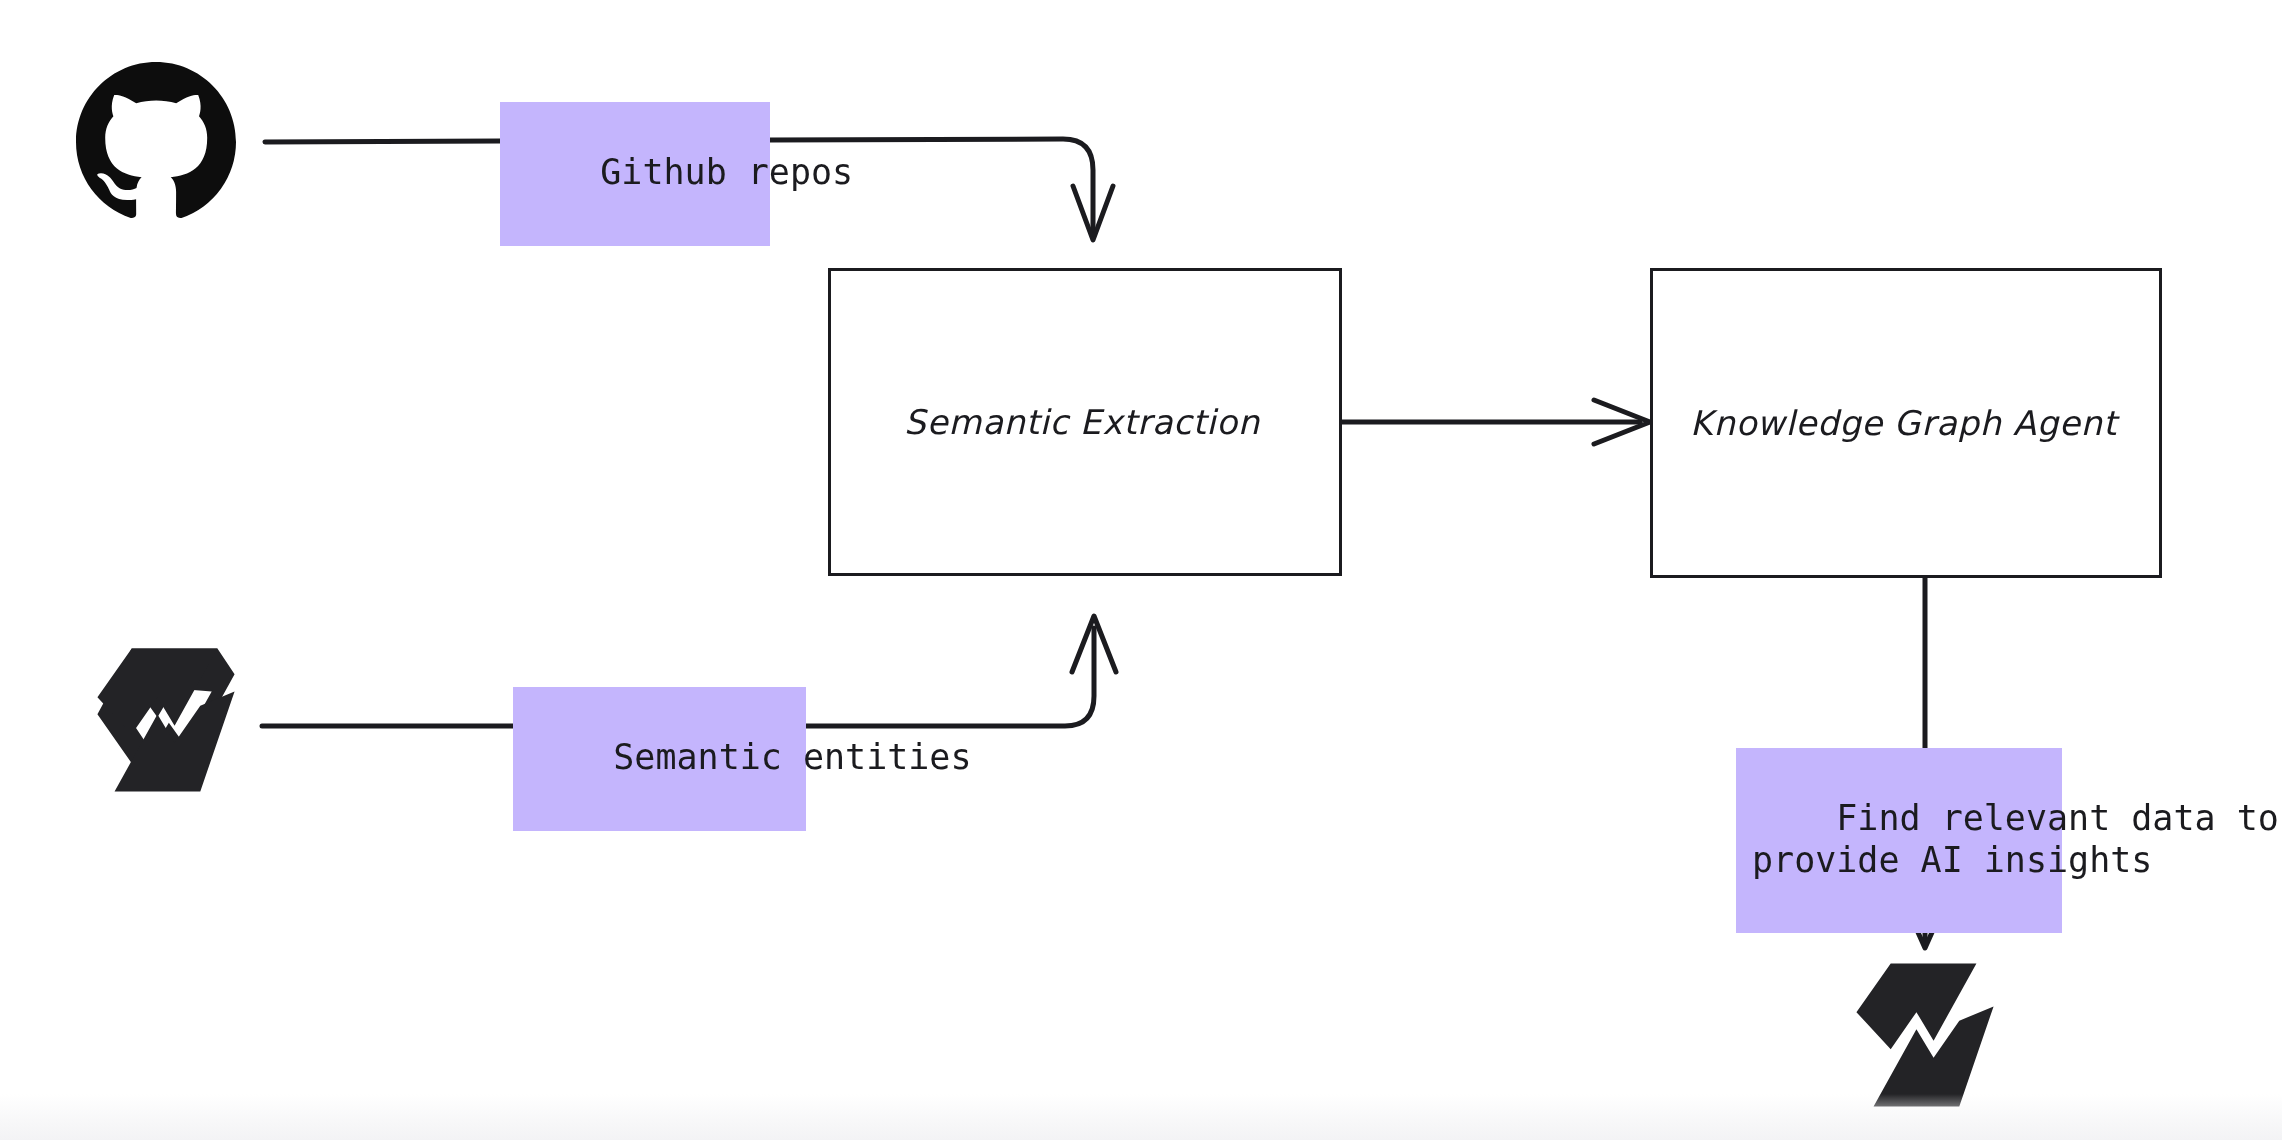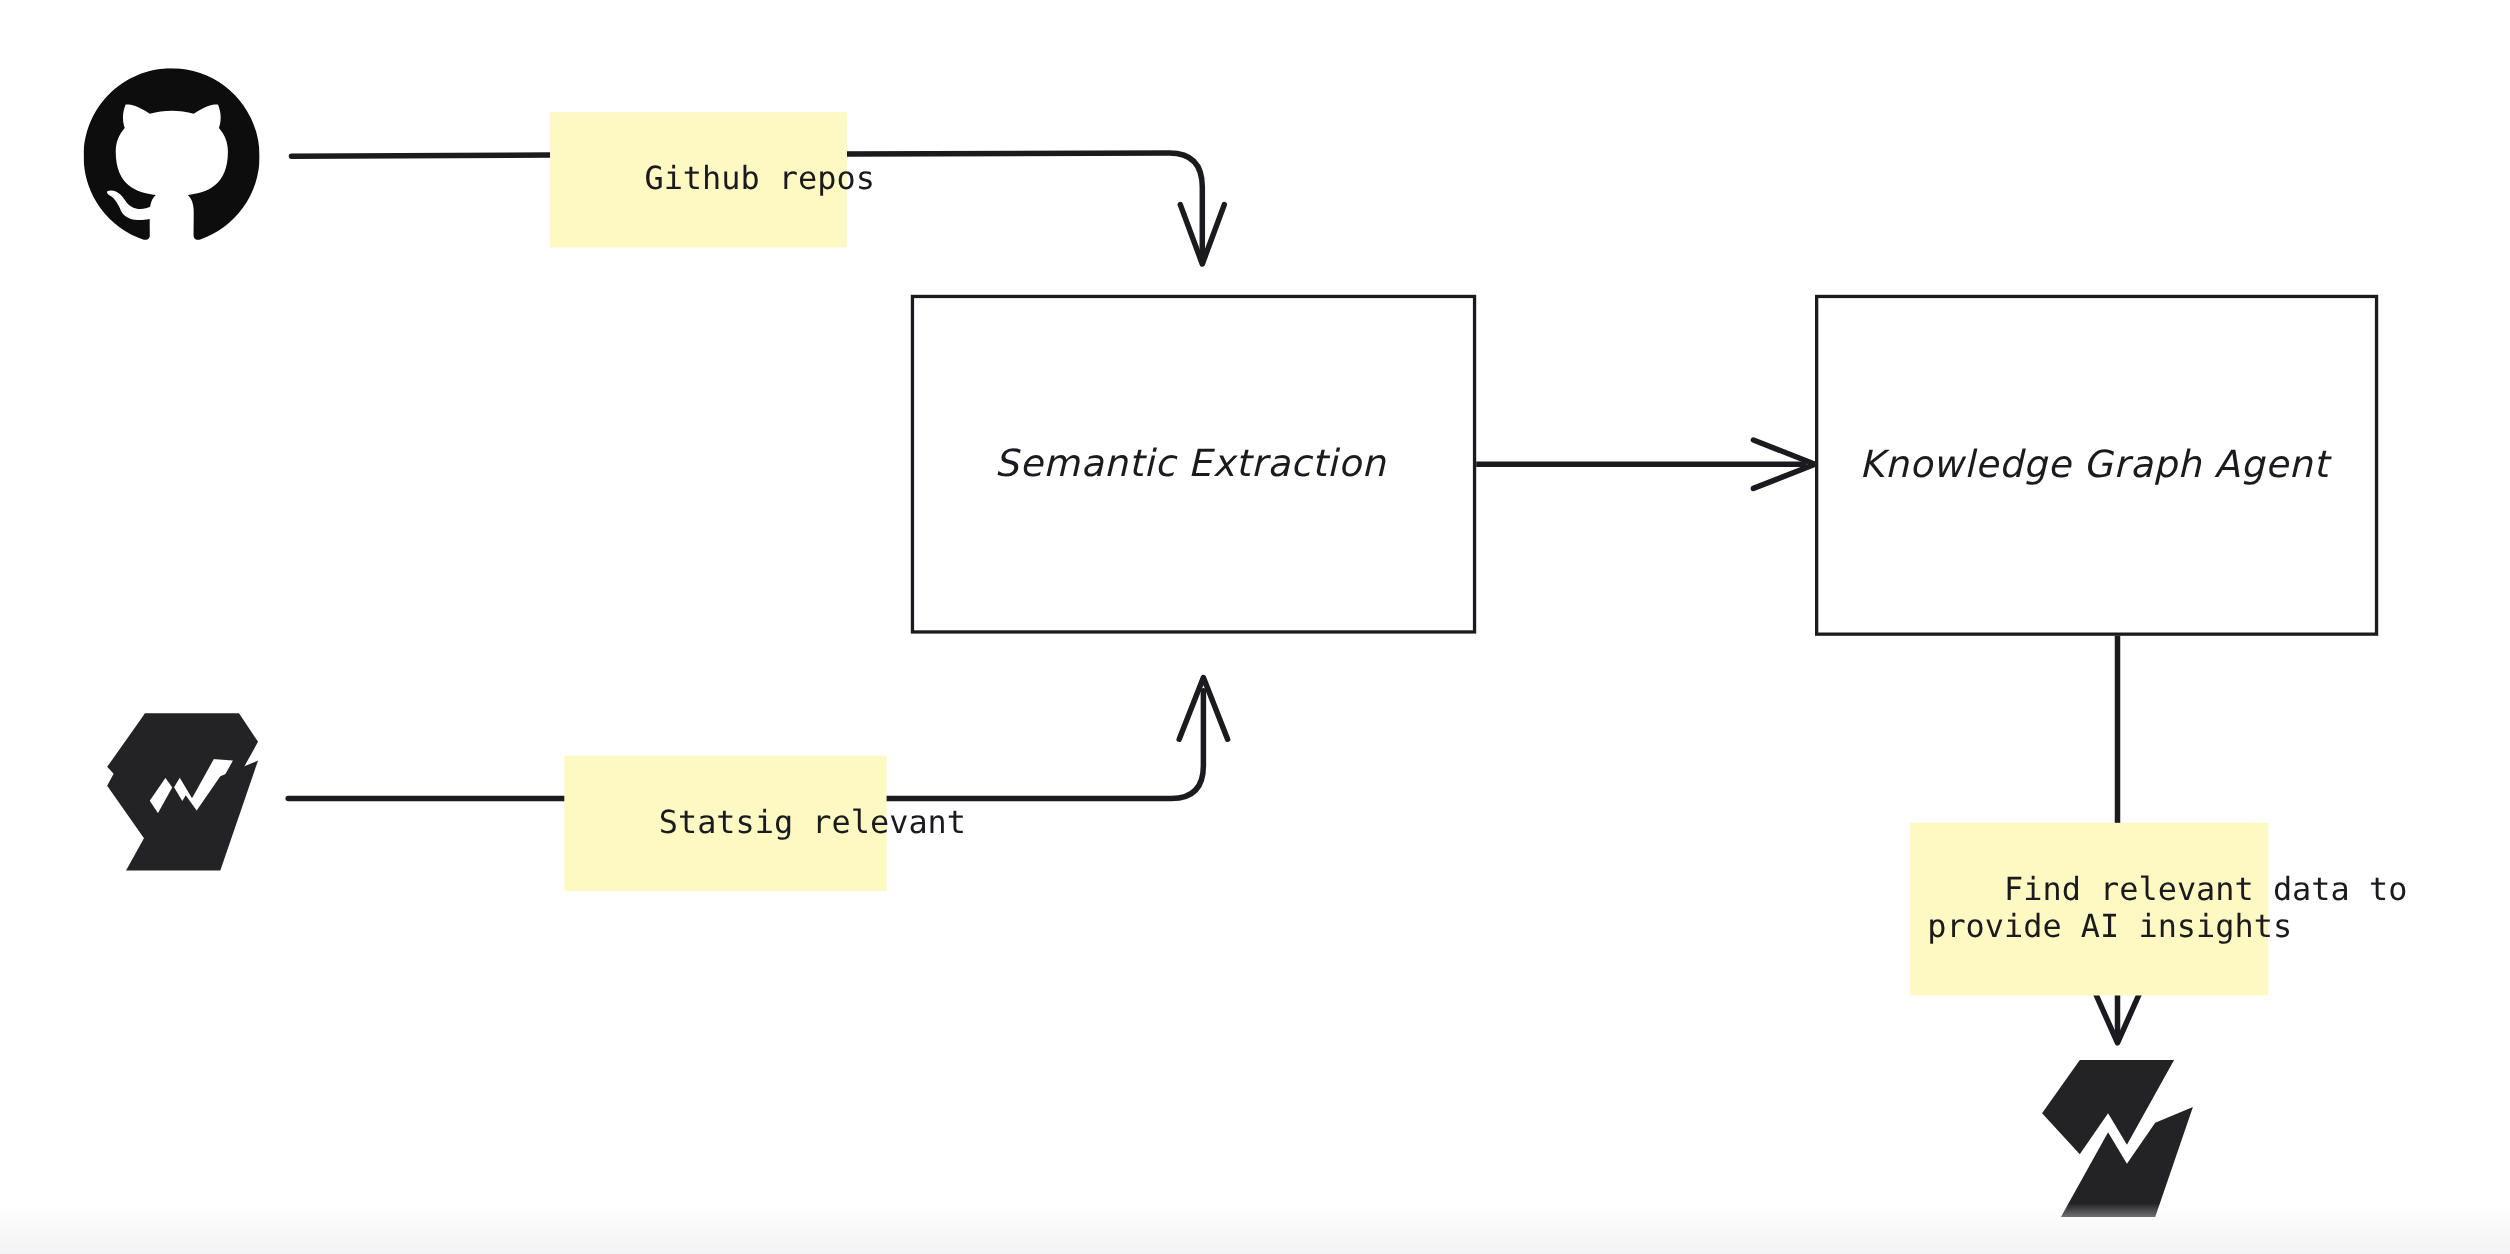--- a/index.html
+++ b/index.html
@@ -38,24 +38,24 @@
     font-family: "DejaVu Sans", sans-serif;
     font-size: 34px;
     color: #1b1b1f;
     letter-spacing: 0.6px;
     text-align: center;
     font-style: italic;
     transform: skewX(-2deg);
   }
   .edge-label {
     position: absolute;
-    background: #fef9c3;
+    background: #c4b5fd;
     color: #1b1b1f;
     font-family: "DejaVu Sans Mono", monospace;
-    font-size: 29px;
+    font-size: 35px;
     line-height: 1.18;
     text-align: center;
     padding: 9px 16px 11px 16px;
     box-sizing: border-box;
     white-space: pre;
   }
   .logo {
     position: absolute;
   }
   .bottom-shade {
@@ -130,21 +130,21 @@
 
   <div class="node-box" style="left:1650px; top:268px; width:512px; height:310px;">
     <span class="node-label">Knowledge Graph Agent</span>
   </div>
 
   <div class="edge-label" style="left:500px; top:102px; width:270px;">
     <span>Github repos</span>
   </div>
 
   <div class="edge-label" style="left:513px; top:687px; width:293px;">
-    <span>Statsig relevant</span>
+    <span>Semantic entities</span>
   </div>
 
   <div class="edge-label" style="left:1736px; top:748px; width:326px;">
     <span>Find relevant data to
 provide AI insights</span>
   </div>
 
   <div class="bottom-shade"></div>
 </div>
 

